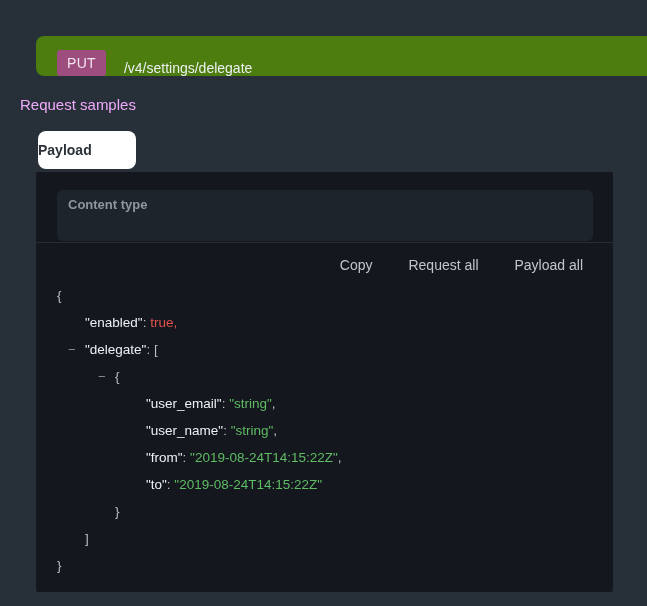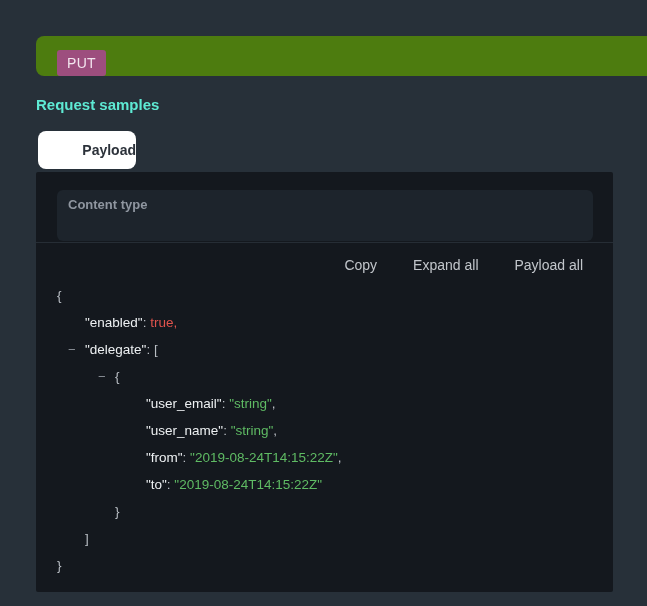--- a/index.html
+++ b/index.html
@@ -21,29 +21,29 @@
   .method-badge {
     background: #9d4e7e; color: #f3e5ee;
     font-size: 14px; line-height: 1; padding: 6px 10px; border-radius: 3px;
     letter-spacing: .3px;
   }
   .endpoint-path { color: #eef1f3; font-size: 14px; margin-left: 18px; }
   .chev { margin-left: auto; display: flex; align-items: center; }
 
   
   .section-heading {
-    position: absolute; left: 36px; top: 96px;
-    color: #5eead4; font-size: 15px; font-weight: 700;
+    position: absolute; left: 20px; top: 96px;
+    color: #f0abfc; font-size: 15px; font-weight: 400;
   }
 
   
   .payload-tab {
     position: absolute; left: 38px; top: 131px; width: 98px; height: 38px;
     background: #ffffff; border-radius: 8px;
-    display: flex; align-items: center; justify-content: flex-end;
+    display: flex; align-items: center; justify-content: flex-start;
     color: #2c323a; font-size: 14px; font-weight: 600; cursor: pointer;
   }
 
   
   .code-panel {
     position: absolute; left: 36px; top: 172px; width: 577px; height: 420px;
     background: #14181e; border-radius: 2px;
   }
   .content-type-box {
     position: absolute; left: 21px; top: 18px; width: 536px; height: 51px;
@@ -81,20 +81,21 @@
   .tok-string  { color: #5fbb64; }
   .tok-boolean { color: #e0534d; }
 
   svg { display: block; }
 </style>
 </head>
 <body>
 
 <div class="endpoint-bar">
   <span class="method-badge">PUT</span>
+  <span class="endpoint-path">/v4/settings/delegate</span>
   <span class="chev">
     <svg width="15" height="9" viewBox="0 0 15 9">
         <path d="M1.5 1.5l6 6 6-6" stroke="#e9ecef" stroke-width="2.2" fill="none" stroke-linecap="round" stroke-linejoin="round"></path>
       </svg>
   </span>
 </div>
 
 <div class="section-heading">Request samples</div>
 
 <div class="payload-tab">
@@ -104,21 +105,21 @@
 <div class="code-panel">
 
   <div class="content-type-box">
     <div class="ct-label">Content type</div>
   </div>
 
   <div class="panel-divider"></div>
 
   <div class="actions">
     <span class="action-link">Copy</span>
-    <span class="action-link">Expand all</span>
+    <span class="action-link">Request all</span>
     <span class="action-link">Payload all</span>
   </div>
 
   <div class="json-code">
       <div class="code-line" style="padding-left: 21px;"><span class="tok-punct">{</span></div>
       <div class="code-line" style="padding-left: 49px;"><span class="tok-key">"enabled"</span><span class="tok-punct">: </span><span class="tok-boolean">true,</span></div>
       <div class="code-line" style="padding-left: 49px;"><span class="toggle" style="left: 32px;">−</span><span class="tok-key">"delegate"</span><span class="tok-punct">: [</span></div>
       <div class="code-line" style="padding-left: 79px;"><span class="toggle" style="left: 62px;">−</span><span class="tok-punct">{</span></div>
       <div class="code-line" style="padding-left: 110px;"><span class="tok-key">"user_email"</span><span class="tok-punct">: </span><span class="tok-string">"string"</span><span class="tok-punct">,</span></div>
       <div class="code-line" style="padding-left: 110px;"><span class="tok-key">"user_name"</span><span class="tok-punct">: </span><span class="tok-string">"string"</span><span class="tok-punct">,</span></div>

